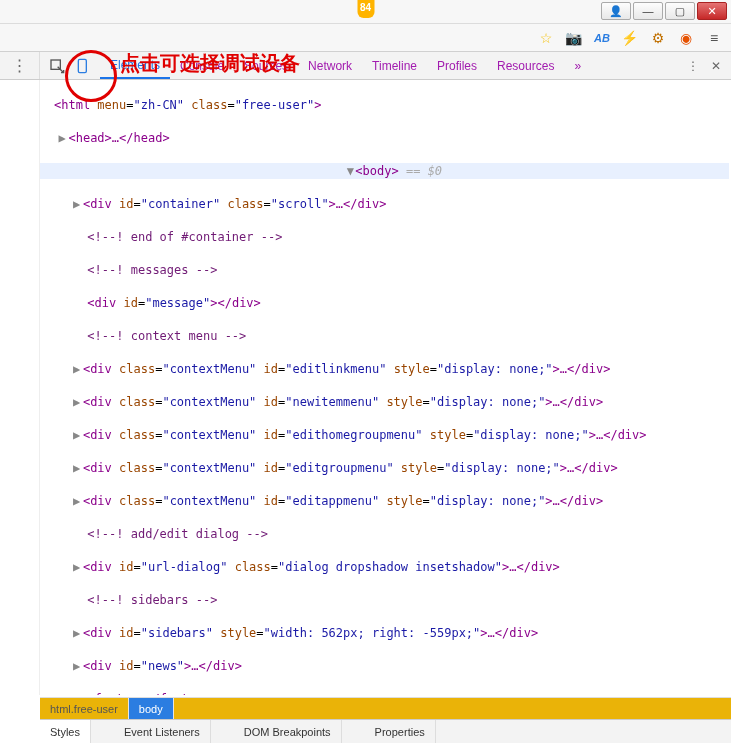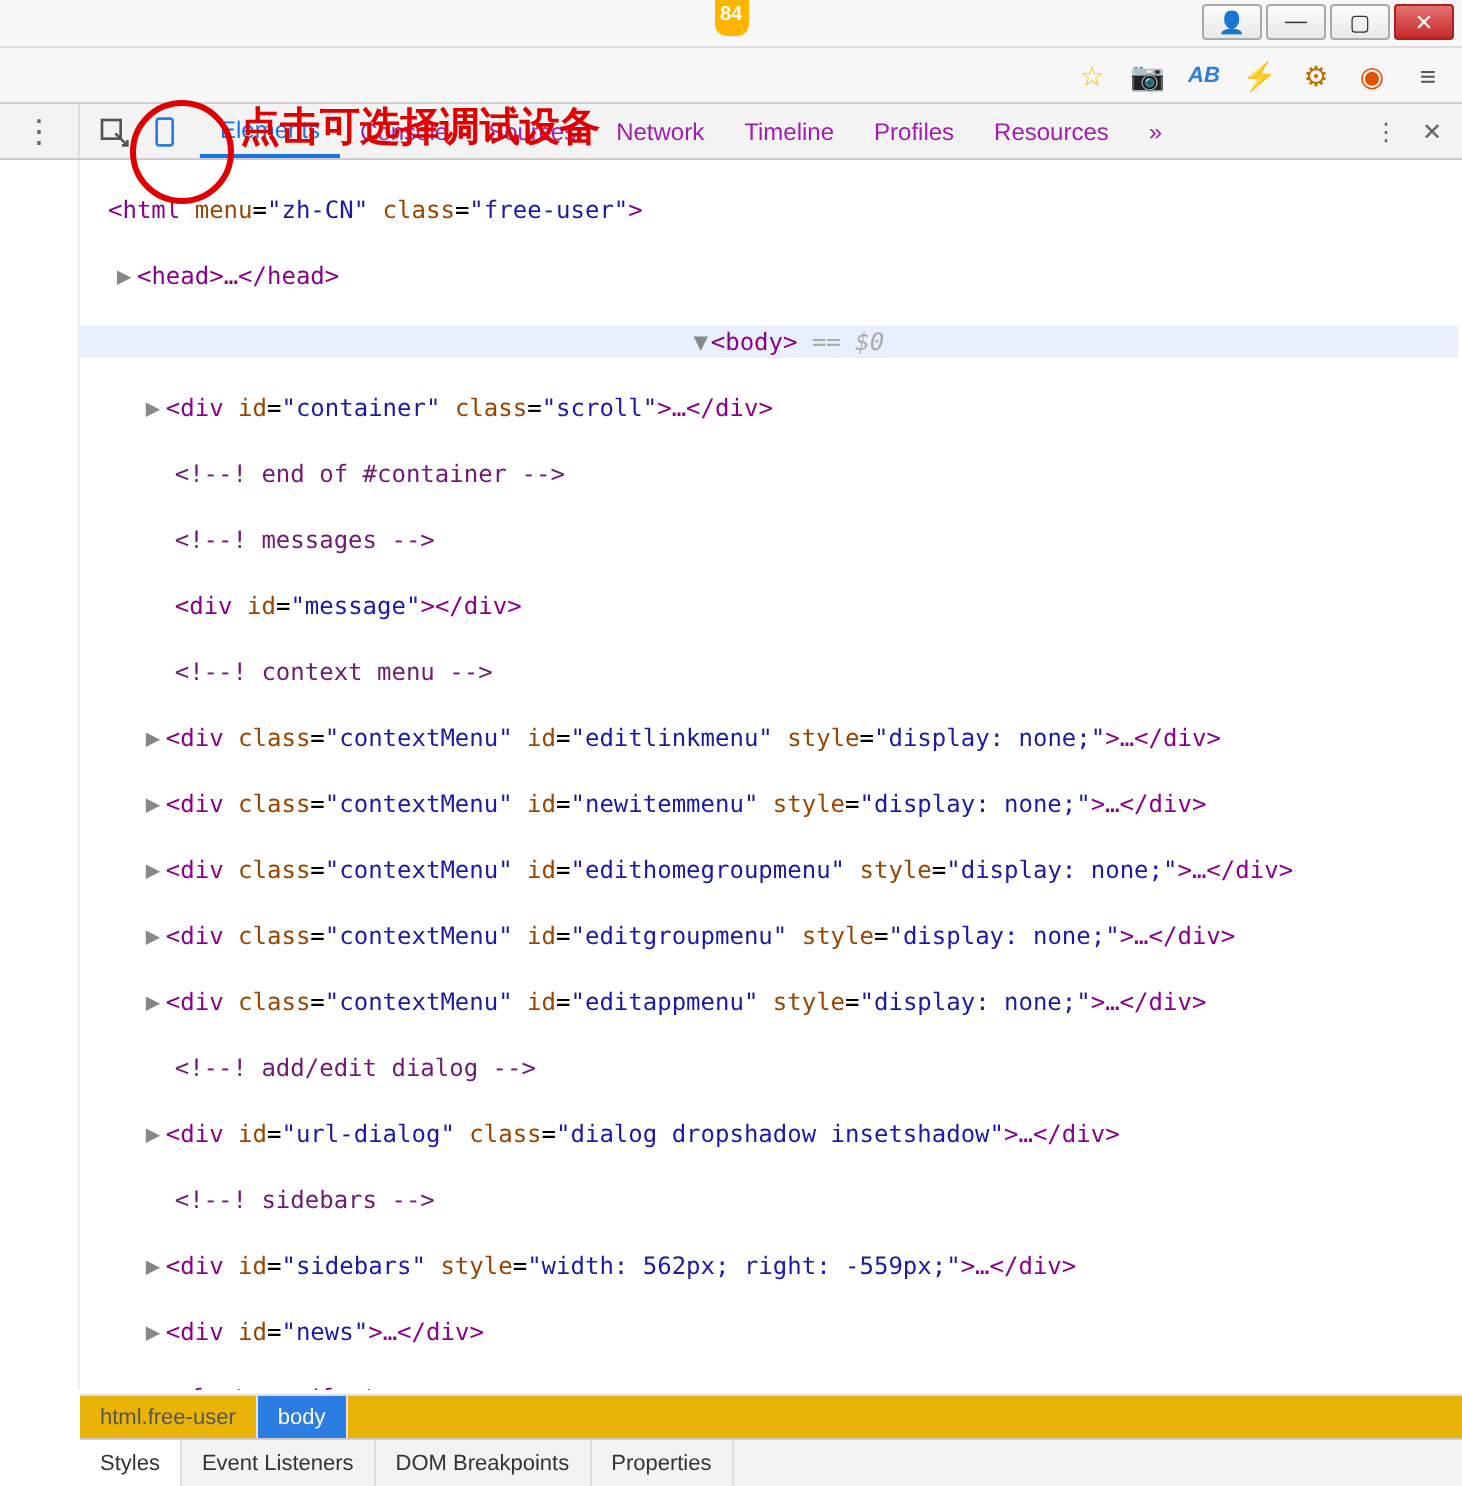--- a/index.html
+++ b/index.html
@@ -42,21 +42,21 @@
   .comment { color:#701a75; }
   .ghost { color:#aaa; font-style:italic; }
   .sel { background:#e8f0fe;text-align:center; }
 
   
   .crumbs { position:absolute; left:40px; right:0; bottom:24px; height:22px; border-top:1px solid #ddd; display:flex; align-items:stretch; font-size:11px; background:#eab308; }
   .crumb { padding:0 10px; display:flex; align-items:center; border-right:1px solid #e5e5e5; color:#555; position:relative; }
   .crumb.sel { background:#2b7de1; color:#fff; }
 
   
-  .bottabs { position:absolute; left:40px; right:0; bottom:0; height:24px; border-top:1px solid #ccc; display:flex; align-items:center; background:#f3f3f3; }
+  .bottabs { position:absolute; left:40px; right:0; bottom:0; height:24px; border-top:1px solid #ccc; display:flex; align-items:center; background:#f3f3f3;gap:23px; }
   .btab { padding:0 10px; height:100%; display:flex; align-items:center; font-size:11px; color:#333; border-right:1px solid #ddd; }
   .btab.active { background:#fff; }
 
   .vdots { font-size:16px; color:#666; }
 </style>
 </head>
 <body>
 
 <div class="winbar">
   <div class="badge">84</div>

